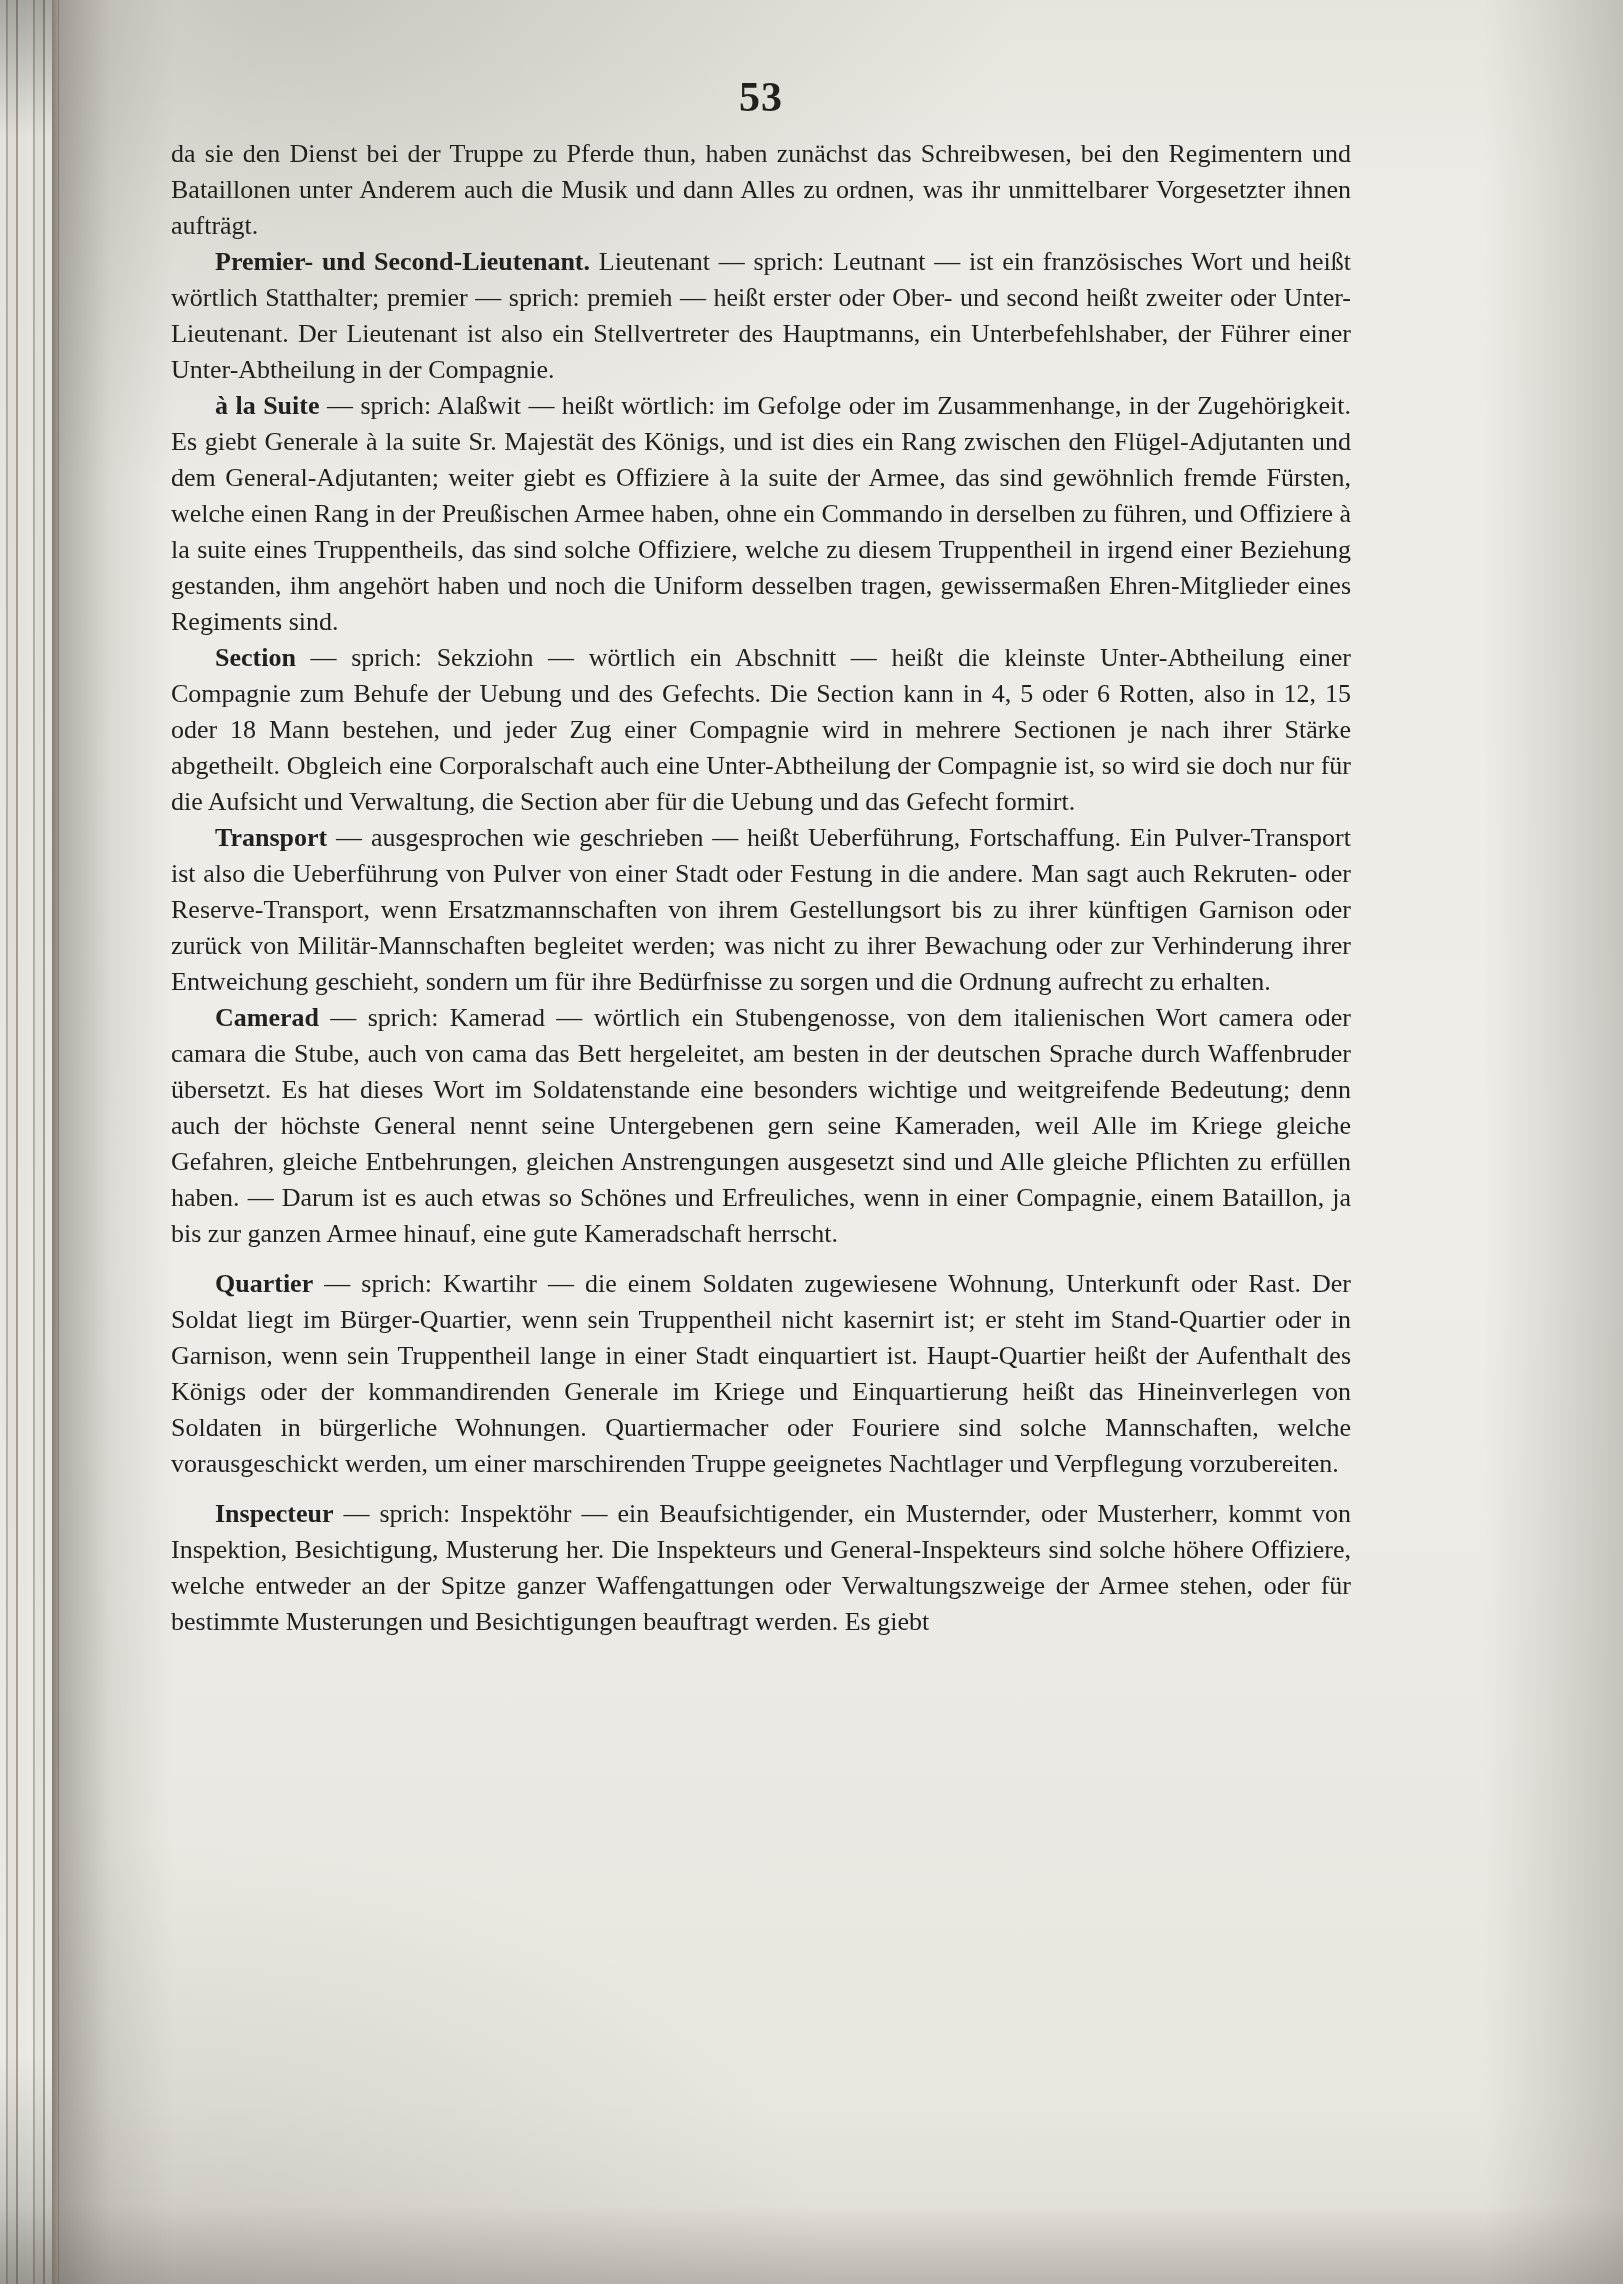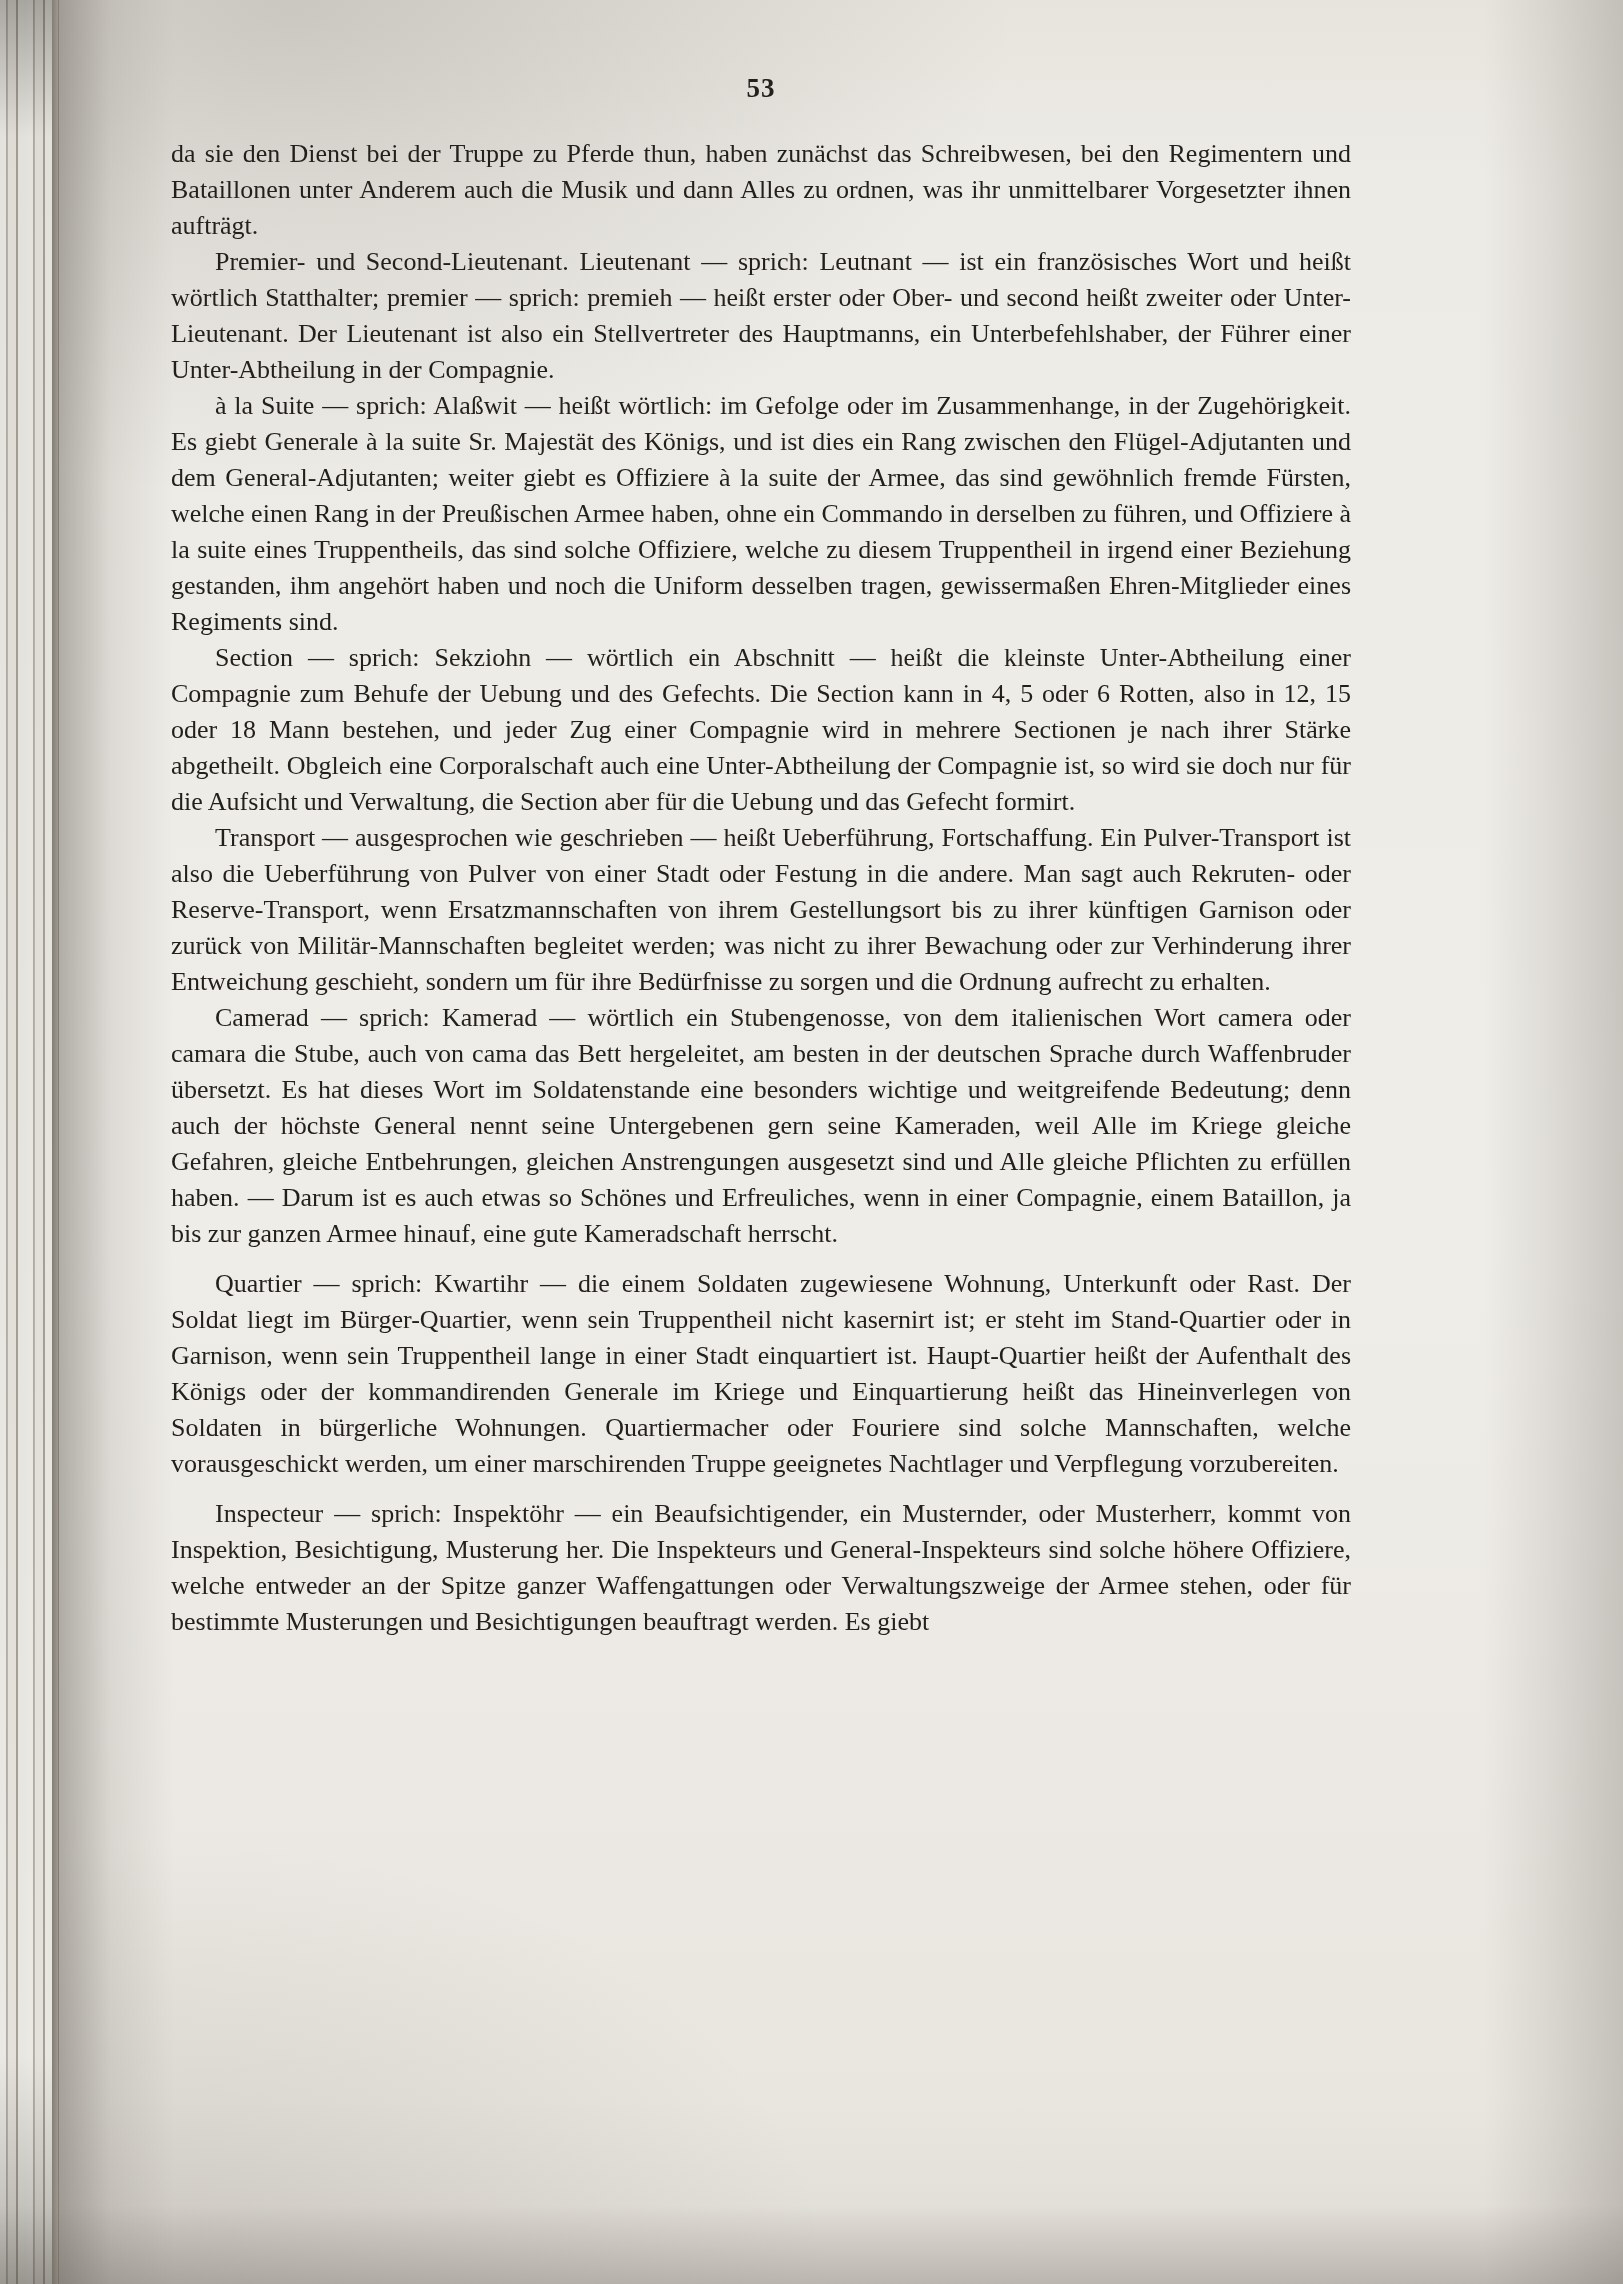--- a/index.html
+++ b/index.html
@@ -57,21 +57,21 @@
     height: 79px;
     background: linear-gradient(0deg, rgba(80,75,68,0.25), rgba(80,75,68,0) 100%);
   }
 
   .page-number {
     position: absolute;
     left: 171px;
     top: 73px;
     width: 1180px;
     text-align: center;
-    font-size: 27px;
+    font-size: 42px;
     font-weight: bold;
     letter-spacing: 0.9px;
   }
 
   .text-block {
     position: absolute;
     left: 171px;
     top: 136px;
     width: 1180px;
     font-size: 26px;
@@ -80,21 +80,21 @@
     hyphens: auto;
   }
 
   .para {
     margin: 0;
     text-indent: 44px;
   }
   .para.no-indent { text-indent: 0; }
   .para.gap { margin-top: 14px; }
 
-  .entry-term { font-weight: normal; }
+  .entry-term { font-weight: bold; }
 </style>
 </head>
 <body>
 
 <div class="scan">
 
   <div class="page-stack"></div>
   <div class="spine-line"></div>
   <div class="gutter-shadow"></div>
   <div class="right-shadow"></div>

